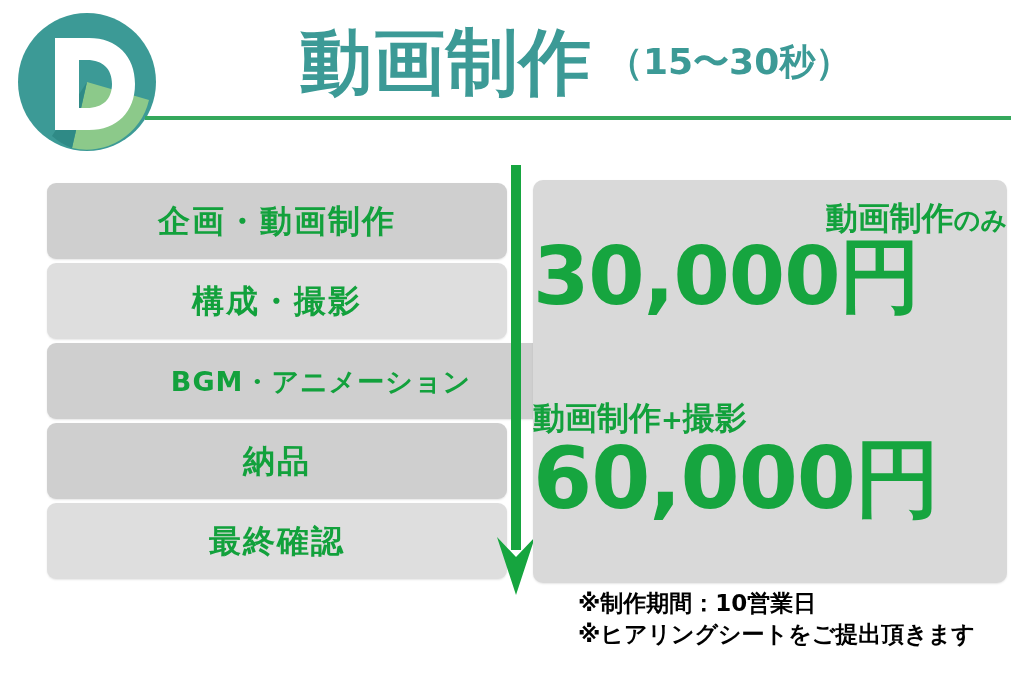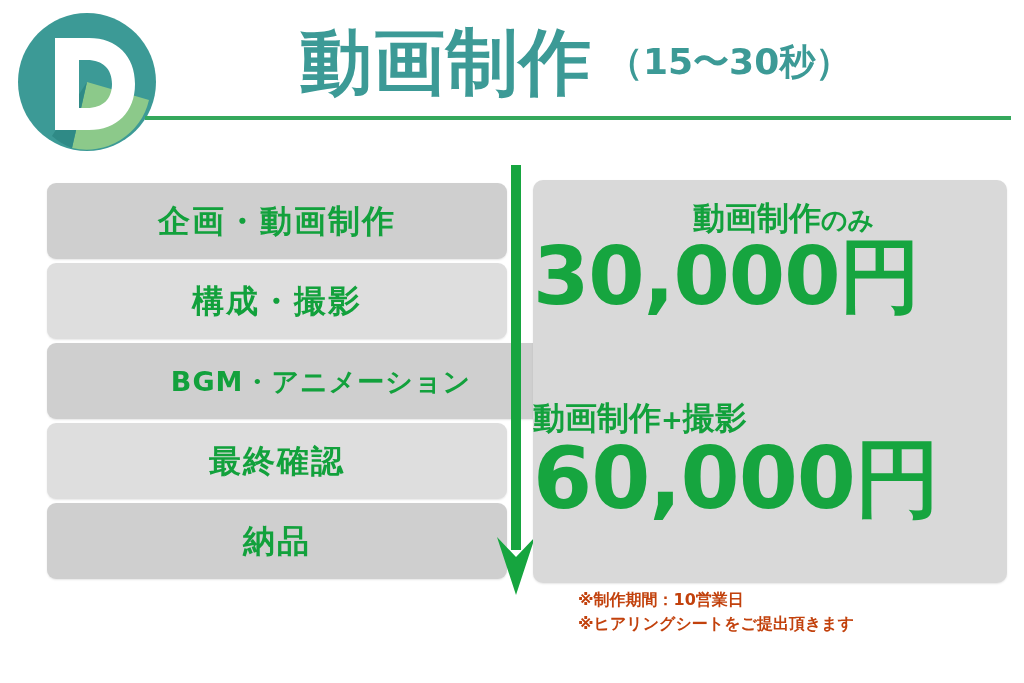--- a/index.html
+++ b/index.html
@@ -155,21 +155,21 @@
   .price-caption {
     color: #12a13c;
     font-weight: 700;
     line-height: 1;
     white-space: nowrap;
     font-family: "DejaVu Sans", "Liberation Sans", sans-serif;
   }
   .price-group.one .price-caption {
     font-size: 32px;
     padding-left: 27px;
-    text-align: center;
+    text-align: right;
   }
   .price-group.two .price-caption {
     font-size: 32px;
     text-align: left;
   }
   .cap-small {
     font-size: 26px;
   }
   .cap-plus {
     font-size: 26px;
@@ -192,22 +192,22 @@
   }
 
   
   .notes {
     position: absolute;
     left: 578px;
     top: 592px;
     width: 440px;
   }
   .note {
-    color: #c2410c;
-    font-size: 16px;
+    color: #000000;
+    font-size: 23px;
     font-weight: 700;
     line-height: 1;
     white-space: nowrap;
     font-family: "DejaVu Sans", "Liberation Sans", sans-serif;
   }
   .note + .note { margin-top: 8px; }
 </style>
 </head>
 <body>
 
@@ -236,25 +236,25 @@
   <div class="process-list">
     <div class="process-row dark">
       <span class="process-label">企画・動画制作</span>
     </div>
     <div class="process-row light">
       <span class="process-label">構成・撮影</span>
     </div>
     <div class="process-row dark">
       <span class="process-label small">BGM・アニメーション</span>
     </div>
+    <div class="process-row dark">
+      <span class="process-label">納品</span>
+    </div>
     <div class="process-row light">
       <span class="process-label">最終確認</span>
-    </div>
-    <div class="process-row dark">
-      <span class="process-label">納品</span>
     </div>
   </div>
 
   <div class="arrow">
     <svg viewBox="0 0 42 430">
       <rect x="16" y="0" width="10" height="385" fill="#16a53f"></rect>
       <path d="M2 372 L21 430 L40 372 L21 392 Z" fill="#16a53f"></path>
     </svg>
   </div>
 

